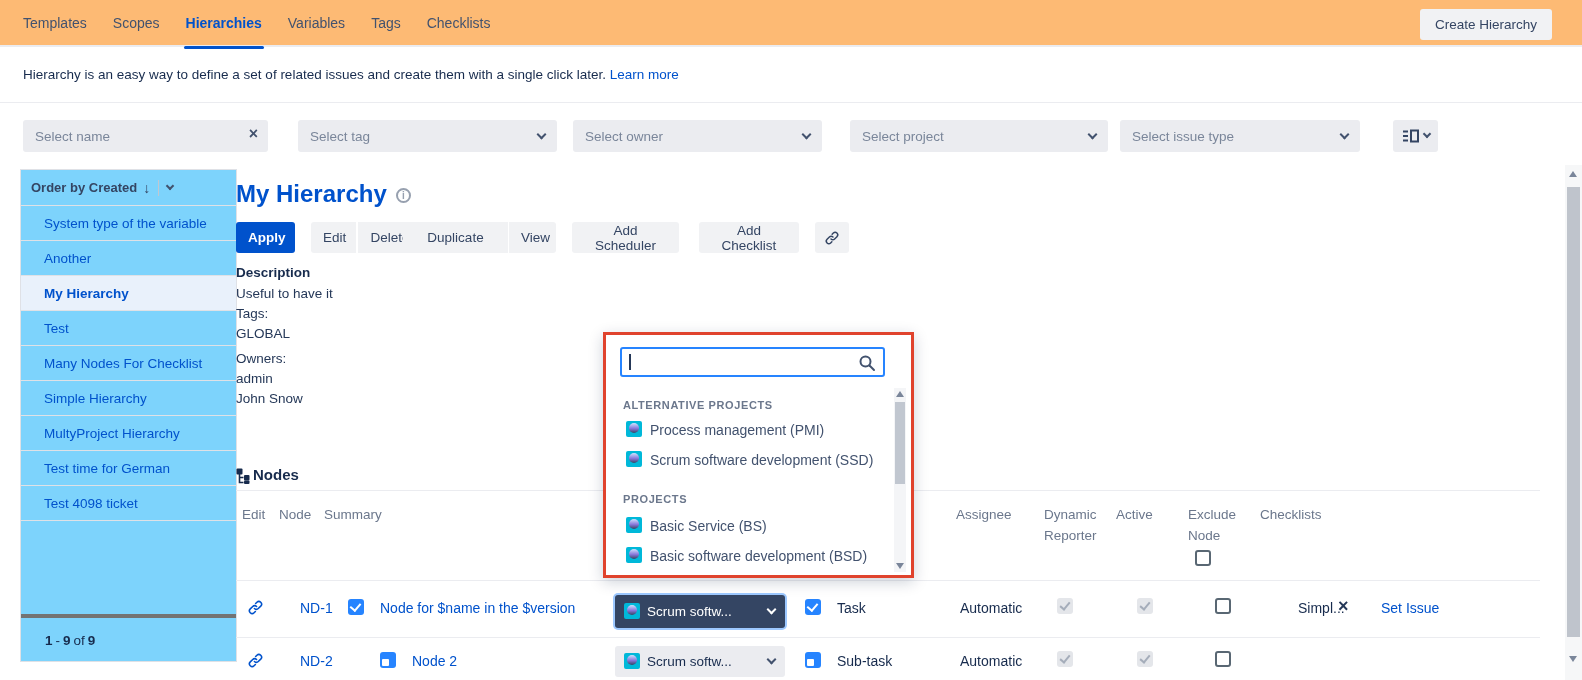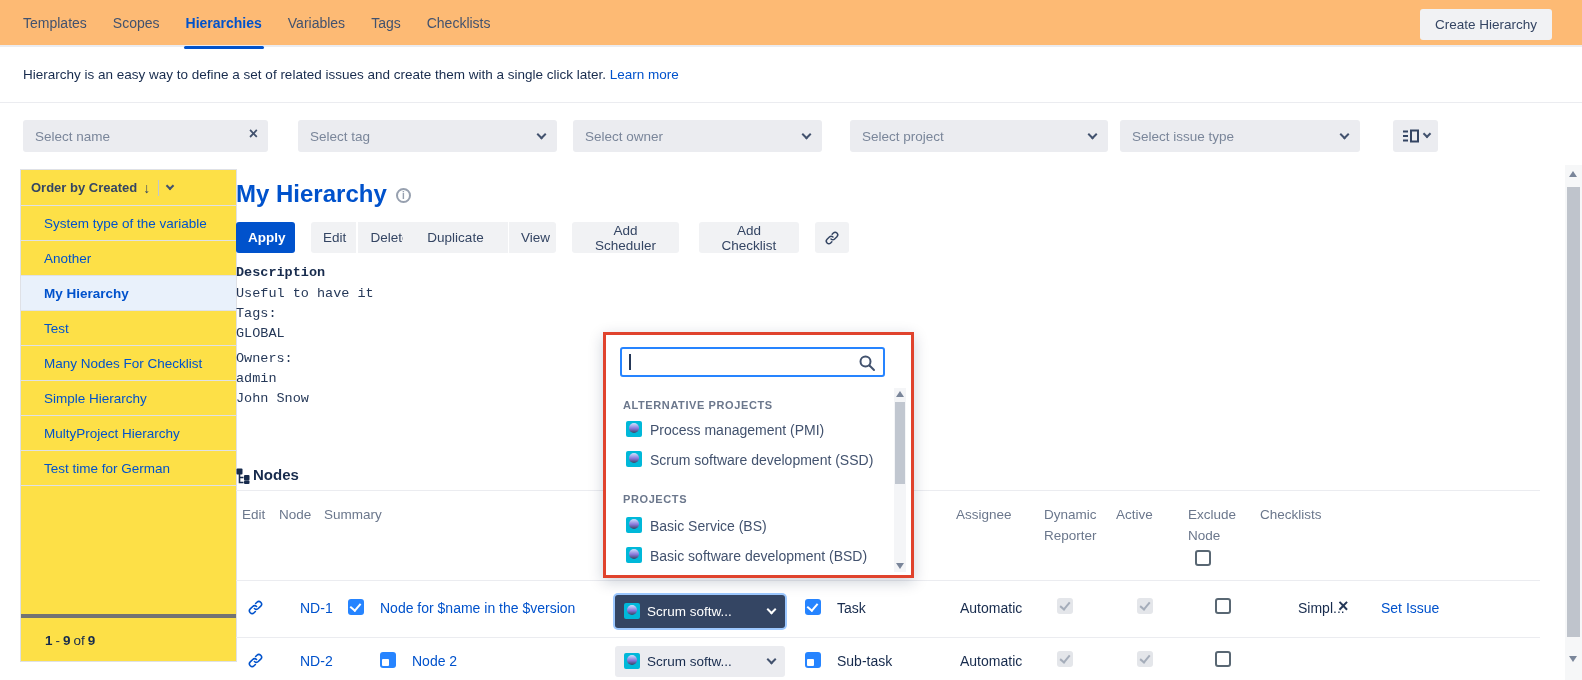--- a/index.html
+++ b/index.html
@@ -25,42 +25,42 @@
   .f-name { position:absolute; left:23px; top:120px; width:245px; height:32px; }
   .f-name input { width:100%; height:100%; background:#ebecf0; border:none; border-radius:3px; padding:0 30px 0 12px; font-family:inherit; font-size:13.5px; color:#172b4d; }
   .f-name input::placeholder { color:#7a869a; }
   .clear-x { position:absolute; right:10px; top:5px; font-size:16px; font-weight:700; color:#42526e; cursor:pointer; }
   .f-select { position:absolute; top:120px; height:32px; background:#ebecf0; border-radius:3px; display:flex; align-items:center; justify-content:space-between; padding:0 12px; font-size:13.5px; color:#7a869a; cursor:pointer; }
   .chev { display:inline-block; width:7px; height:7px; border-right:2px solid #42526e; border-bottom:2px solid #42526e; transform:rotate(45deg); margin-top:-4px; }
   .chev.white { border-color:#fff; }
   .f-iconbtn { position:absolute; left:1393px; top:120px; width:45px; height:32px; background:#ebecf0; border:none; border-radius:3px; display:flex; align-items:center; justify-content:center; gap:5px; cursor:pointer; }
 
   
-  .sidebar { position:absolute; left:20px; top:169px; width:217px; height:493px; border:1px solid #dfe1e6; background:#fde047; }
+  .sidebar { position:absolute; left:20px; top:169px; width:217px; height:493px; border:1px solid #dfe1e6; background:#7dd3fc; }
   .order-header { position:absolute; left:0; top:0; width:100%; height:36px; border-bottom:1px solid #dfe1e6; display:flex; align-items:center; padding-left:10px; gap:6px; font-size:13px; font-weight:700; color:#344563; cursor:pointer; }
   .order-header .vbar { width:1px; height:16px; background:#c1c7d0; margin:0 2px; }
   .order-header .chev { width:6px; height:6px; }
   .side-item { position:absolute; left:0; width:100%; height:35px; line-height:35px; padding-left:23px; font-size:13.5px; color:#0052cc; text-decoration:none; border-bottom:1px solid #dfe1e6; cursor:pointer; display:block; }
   .side-item.selected { background:#e9f1fb; font-weight:700; }
   .side-pagination { position:absolute; left:0; top:444px; width:100%; height:49px; border-top:4px solid #737373; padding:15px 0 0 24px; font-size:13.5px; color:#172b4d; }
   .side-pagination b { font-weight:700; }
   .side-pagination span { margin:0 3px; }
 
   
   .page-title { position:absolute; left:236px; top:180px; font-size:24px; font-weight:600; color:#0052cc; }
   .info-icon { position:absolute; left:396px; top:188px; width:15px; height:15px; border:2px solid #97a0af; border-radius:50%; color:#97a0af; font-size:10px; font-weight:700; text-align:center; line-height:12px; cursor:pointer; }
   .btn { position:absolute; top:222px; height:31px; border:none; border-radius:3px; background:#f1f2f4; color:#344563; font-family:inherit; font-size:13.5px; padding:0 12px; cursor:pointer; }
   .btn.primary { background:#0052cc; color:#fff; font-weight:700; }
   .btn.grp { border-radius:0; }
   .btn.grp-first { border-radius:3px 0 0 3px; }
   .btn.grp-last { border-radius:0 3px 3px 0; }
   .btn.iconbtn { display:flex; align-items:center; justify-content:center; padding:0; }
 
   
-  .desc-line { position:absolute; left:236px; font-size:13.5px; color:#253858; line-height:20px;font-family:Liberation Mono, monospace; }
+  .desc-line { position:absolute; left:236px; font-size:13.5px; color:#253858; line-height:20px; }
   .desc-line.bold { font-weight:700; color:#172b4d; }
 
   
   .nodes-title { position:absolute; left:253px; top:466px; font-size:15px; font-weight:700; color:#172b4d; }
   .nodes-icon { position:absolute; left:236px; top:468px; }
   .divider { position:absolute; left:236px; width:1304px; height:1px; background:#ebecf0; }
   .th { position:absolute; top:504px; font-size:13.5px; color:#6b778c; font-weight:500; line-height:21px; }
   .cell-text { position:absolute; font-size:14px; color:#172b4d;margin-left:10px; }
   .link-blue { color:#0052cc; text-decoration:none; cursor:pointer; }
 
@@ -167,20 +167,21 @@
       <span class="chev"></span>
     </div>
     <a class="side-item" style="top:36px">System type of the variable</a>
     <a class="side-item" style="top:71px">Another</a>
     <a class="side-item selected" style="top:106px">My Hierarchy</a>
     <a class="side-item" style="top:141px">Test</a>
     <a class="side-item" style="top:176px">Many Nodes For Checklist</a>
     <a class="side-item" style="top:211px">Simple Hierarchy</a>
     <a class="side-item" style="top:246px">MultyProject Hierarchy</a>
     <a class="side-item" style="top:281px">Test time for German</a>
+    <a class="side-item" style="top:316px">Test 4098 ticket</a>
     <div class="side-pagination">
       <b>1</b><span>-</span><b>9</b><span>of</span><b>9</b>
     </div>
   </aside>
 
   <h1 class="page-title">My Hierarchy</h1>
   <span class="info-icon">i</span>
 
   <button class="btn primary" style="left:236px;width:59px">Apply</button>
   <button class="btn grp grp-first" style="left:311px;width:45px">Edit</button>

